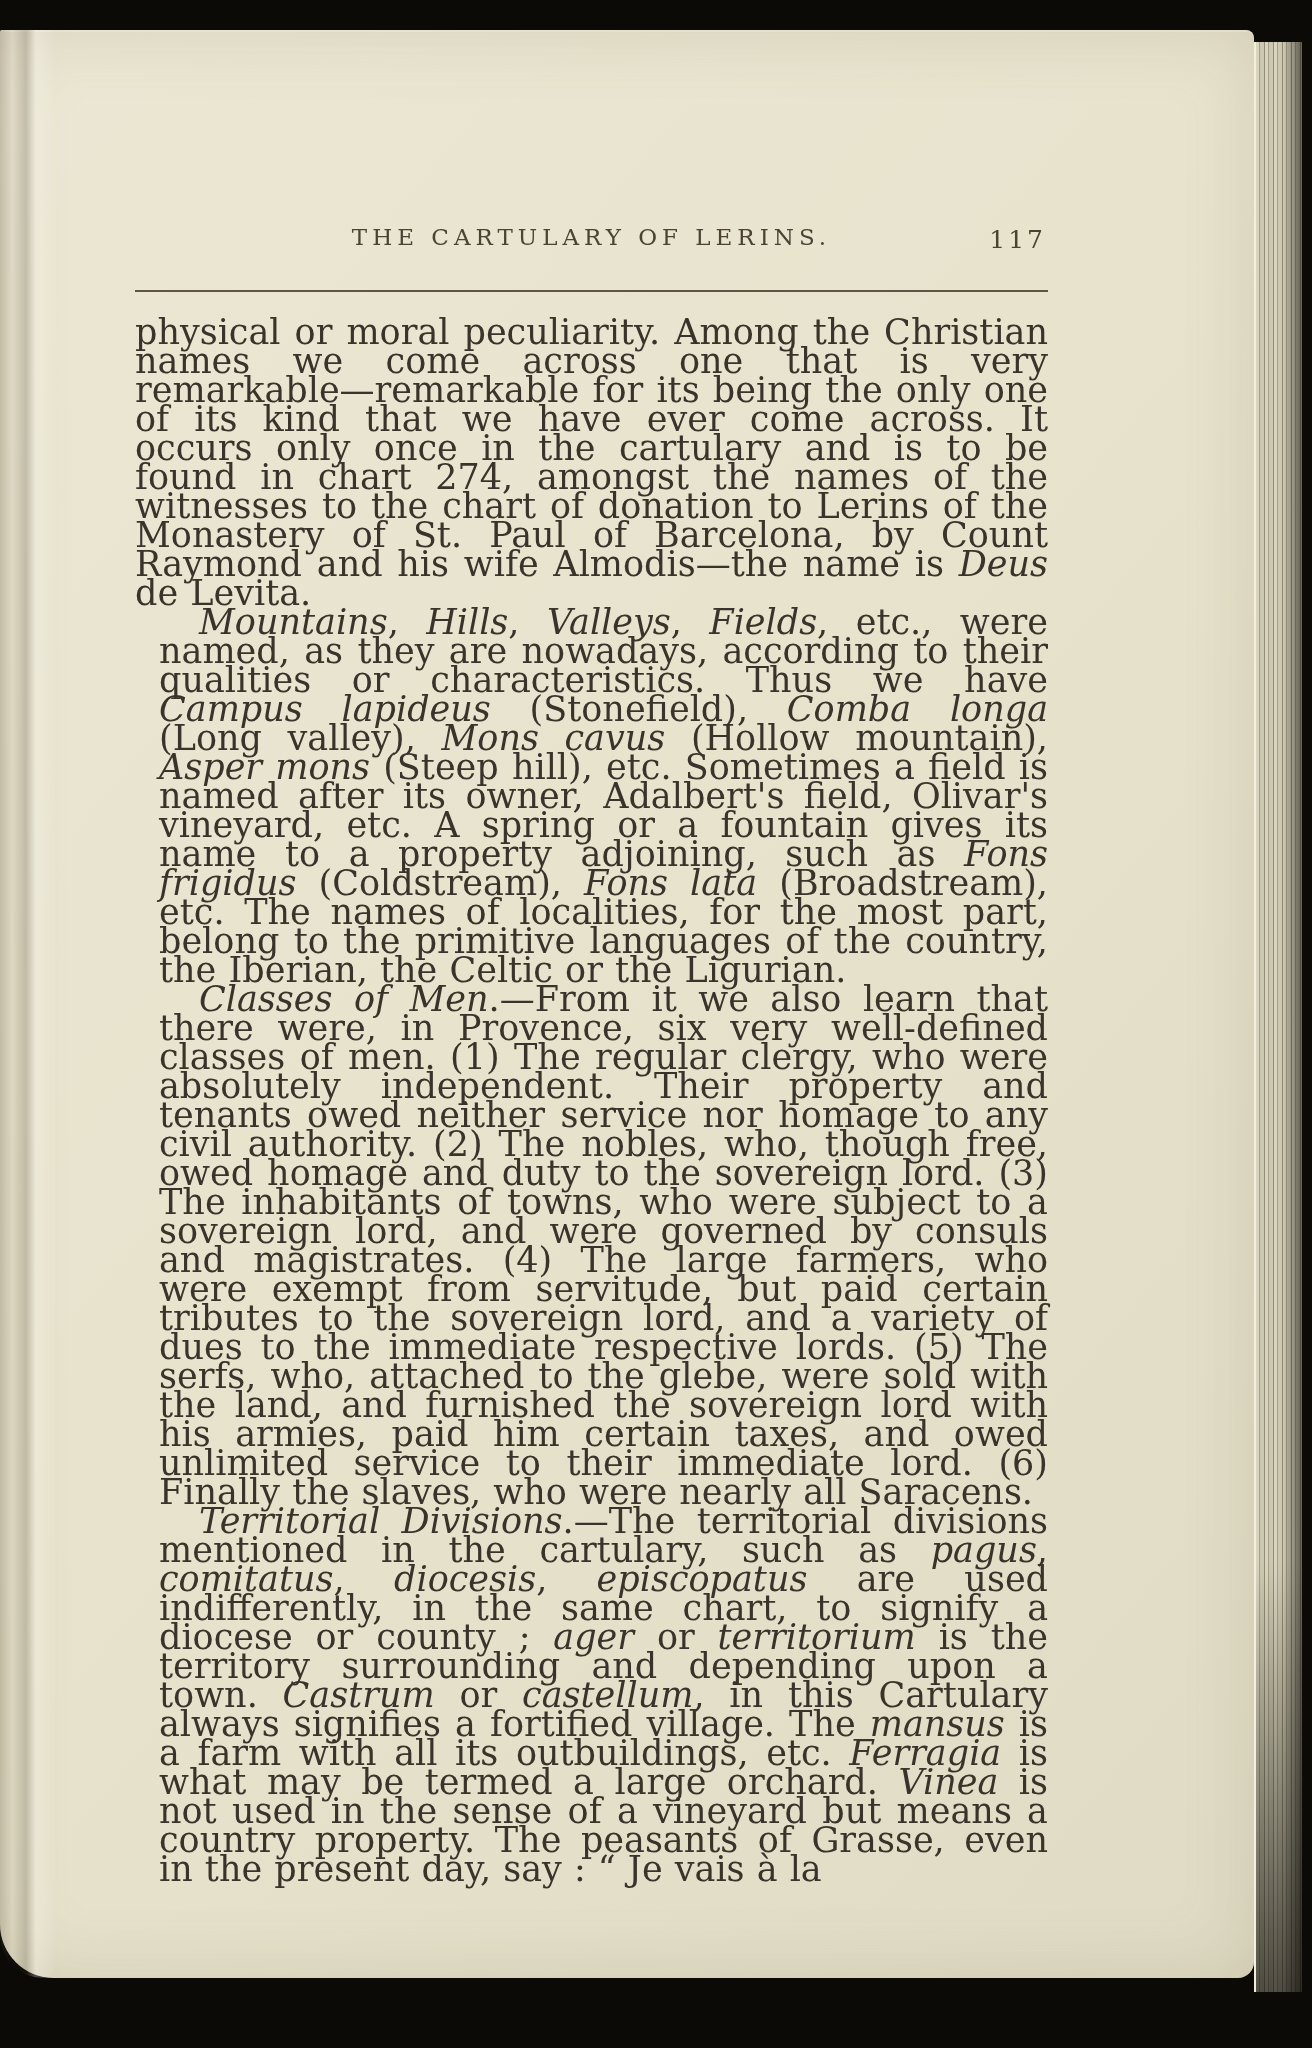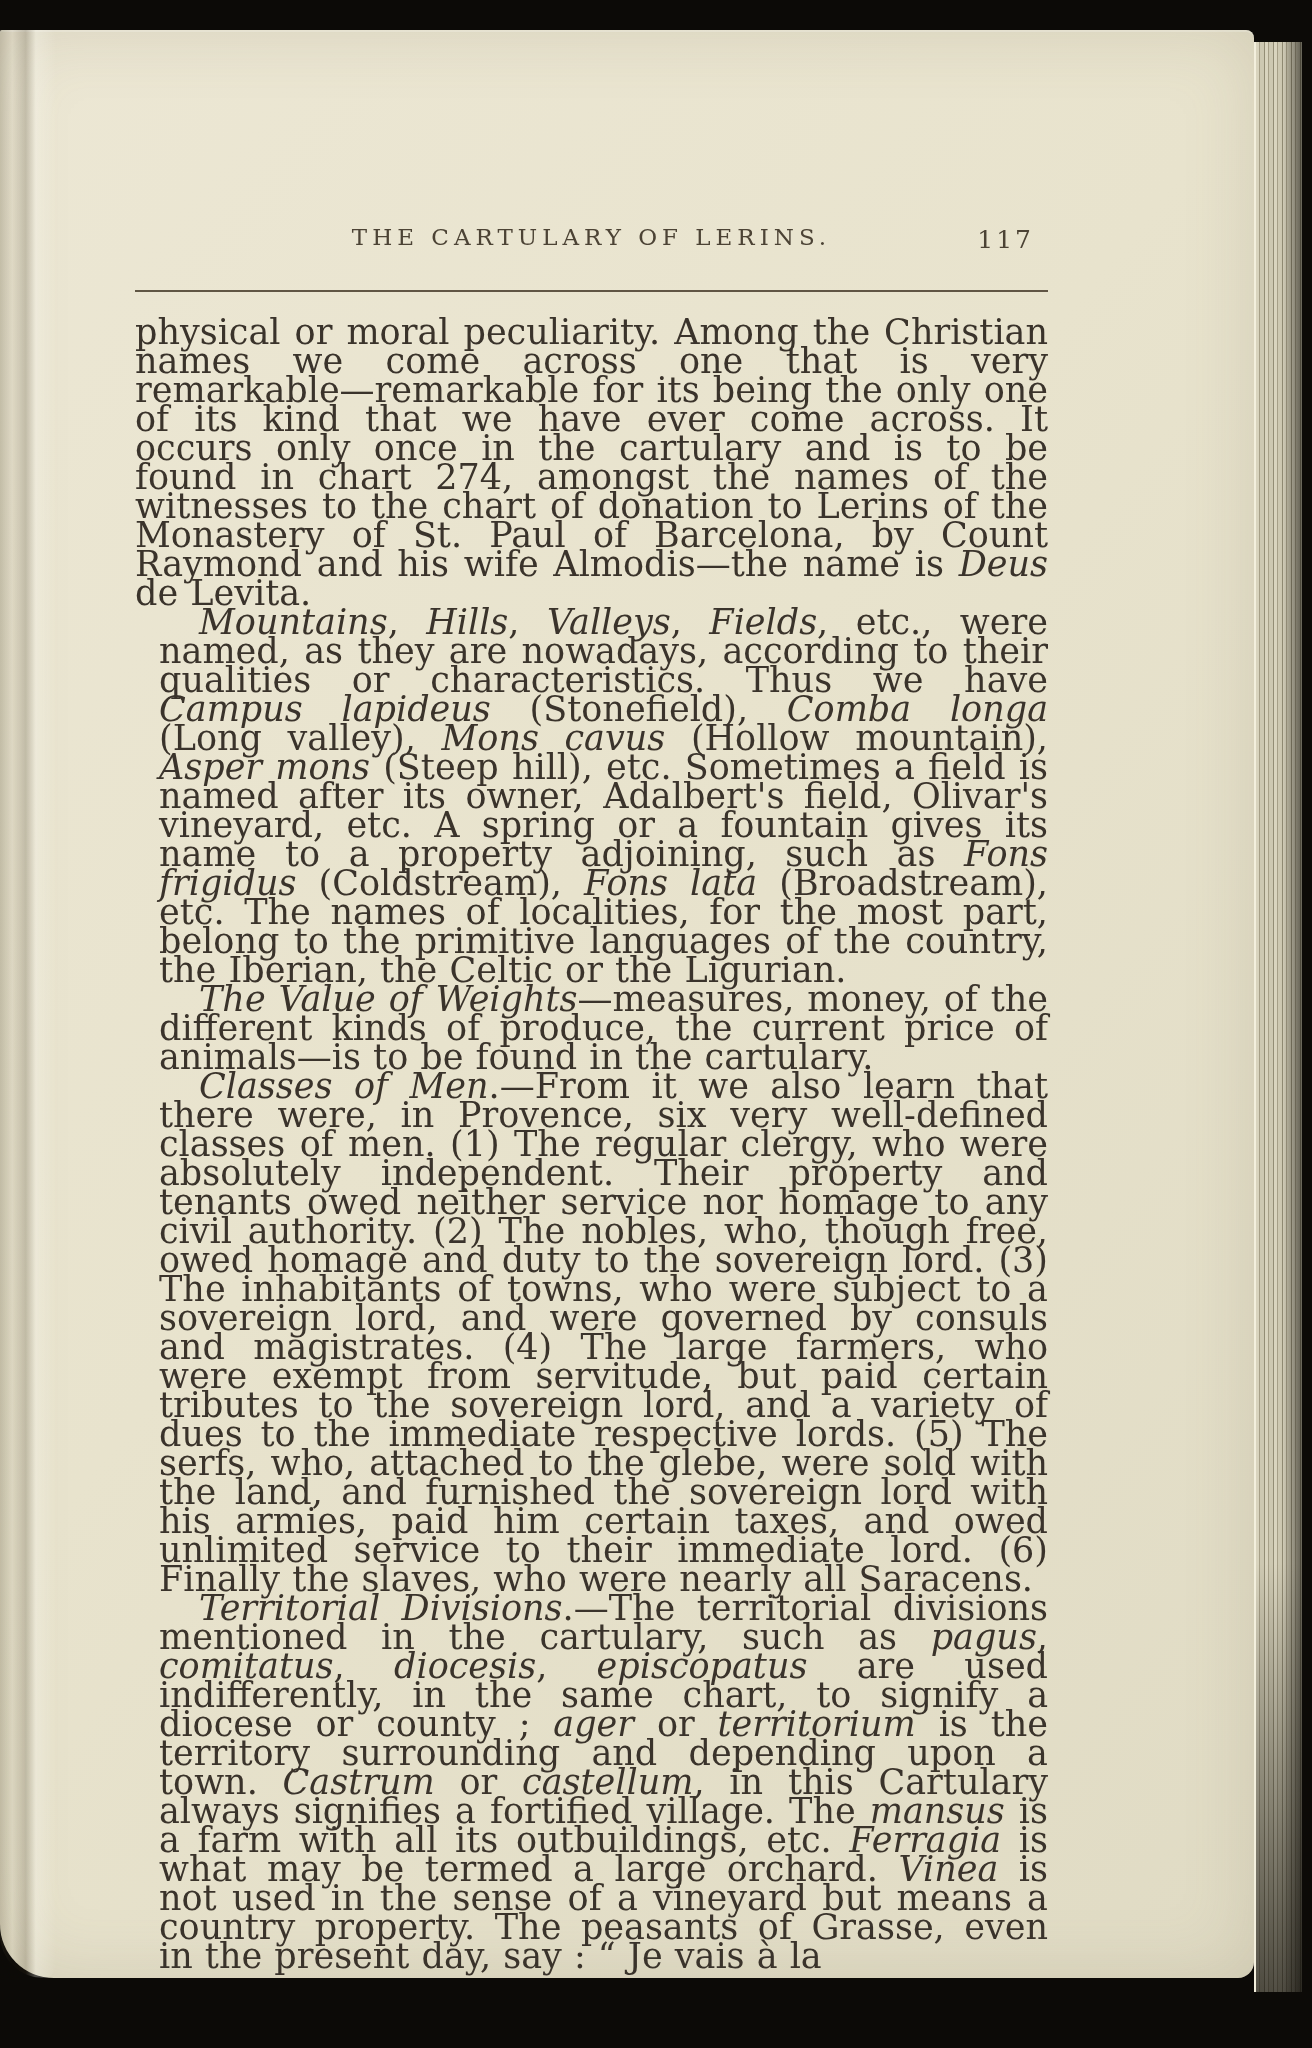--- a/index.html
+++ b/index.html
@@ -78,21 +78,21 @@
   }
   .running-head-title {
     display: block;
     text-align: center;
     font-size: 23px;
     letter-spacing: 5px;
     white-space: nowrap;
   }
   .running-head-page-number {
     position: absolute;
-    right: 14px;
+    right: 2px;
     top: 1px;
     font-size: 25px;
     letter-spacing: 3px;
   }
   .head-rule {
     position: absolute;
     left: 135px;
     top: 260px;
     width: 913px;
     height: 0;
@@ -126,21 +126,20 @@
     <div class="running-head">
       <span class="running-head-title">THE CARTULARY OF LERINS.</span>
       <span class="running-head-page-number">117</span>
     </div>
 
     <div class="head-rule"></div>
 
     <div class="body-text">
       <p class="flush"><span>physical or moral peculiarity.  Among the Christian names we come across one that is very remarkable—remarkable for its being the only one of its kind that we have ever come across.  It occurs only once in the cartulary and is to be found in chart 274, amongst the names of the witnesses to the chart of donation to Lerins of the Monastery of St. Paul of Barcelona, by Count Raymond and his wife Almodis—the name is </span><i>Deus</i><span> de Levita.</span></p>
       <p class="indent"><i>Mountains</i><span>, </span><i>Hills</i><span>, </span><i>Valleys</i><span>, </span><i>Fields</i><span>, etc., were named, as they are nowadays, according to their qualities or characteristics.  Thus we have </span><i>Campus lapideus</i><span> (Stonefield), </span><i>Comba longa</i><span> (Long valley), </span><i>Mons cavus</i><span> (Hollow mountain), </span><i>Asper mons</i><span> (Steep hill), etc.  Sometimes a field is named after its owner, Adalbert's field, Olivar's vineyard, etc.  A spring or a fountain gives its name to a property adjoining, such as </span><i>Fons frigidus</i><span> (Coldstream), </span><i>Fons lata</i><span> (Broadstream), etc.  The names of localities, for the most part, belong to the primitive languages of the country, the Iberian, the Celtic or the Ligurian.</span></p>
-      <p class="indent"><i>The Value of Weights</i><span>—measures, money, of the different kinds of produce, the current price of animals—is to be found in the cartulary.</span></p>
       <p class="indent"><i>Classes of Men</i><span>.—From it we also learn that there were, in Provence, six very well-defined classes of men.  (1) The regular clergy, who were absolutely independent.  Their property and tenants owed neither service nor homage to any civil authority.  (2) The nobles, who, though free, owed homage and duty to the sovereign lord.  (3) The inhabitants of towns, who were subject to a sovereign lord, and were governed by consuls and magistrates.  (4) The large farmers, who were exempt from servitude, but paid certain tributes to the sovereign lord, and a variety of dues to the immediate respective lords.  (5) The serfs, who, attached to the glebe, were sold with the land, and furnished the sovereign lord with his armies, paid him certain taxes, and owed unlimited service to their immediate lord.  (6) Finally the slaves, who were nearly all Saracens.</span></p>
       <p class="indent"><i>Territorial Divisions</i><span>.—The territorial divisions mentioned in the cartulary, such as </span><i>pagus</i><span>, </span><i>comitatus</i><span>, </span><i>diocesis</i><span>, </span><i>episcopatus</i><span> are used indifferently, in the same chart, to signify a diocese or county ; </span><i>ager</i><span> or </span><i>territorium</i><span> is the territory surrounding and depending upon a town.  </span><i>Castrum</i><span> or </span><i>castellum</i><span>, in this Cartulary always signifies a fortified village.  The </span><i>mansus</i><span> is a farm with all its outbuildings, etc.  </span><i>Ferragia</i><span> is what may be termed a large orchard.  </span><i>Vinea</i><span> is not used in the sense of a vineyard but means a country property.  The peasants of Grasse, even in the present day, say : “ Je vais à la</span></p>
     </div>
   </div>
 
   <div class="page-edge-stack"></div>
 
 </div>
 
 </body></html>

